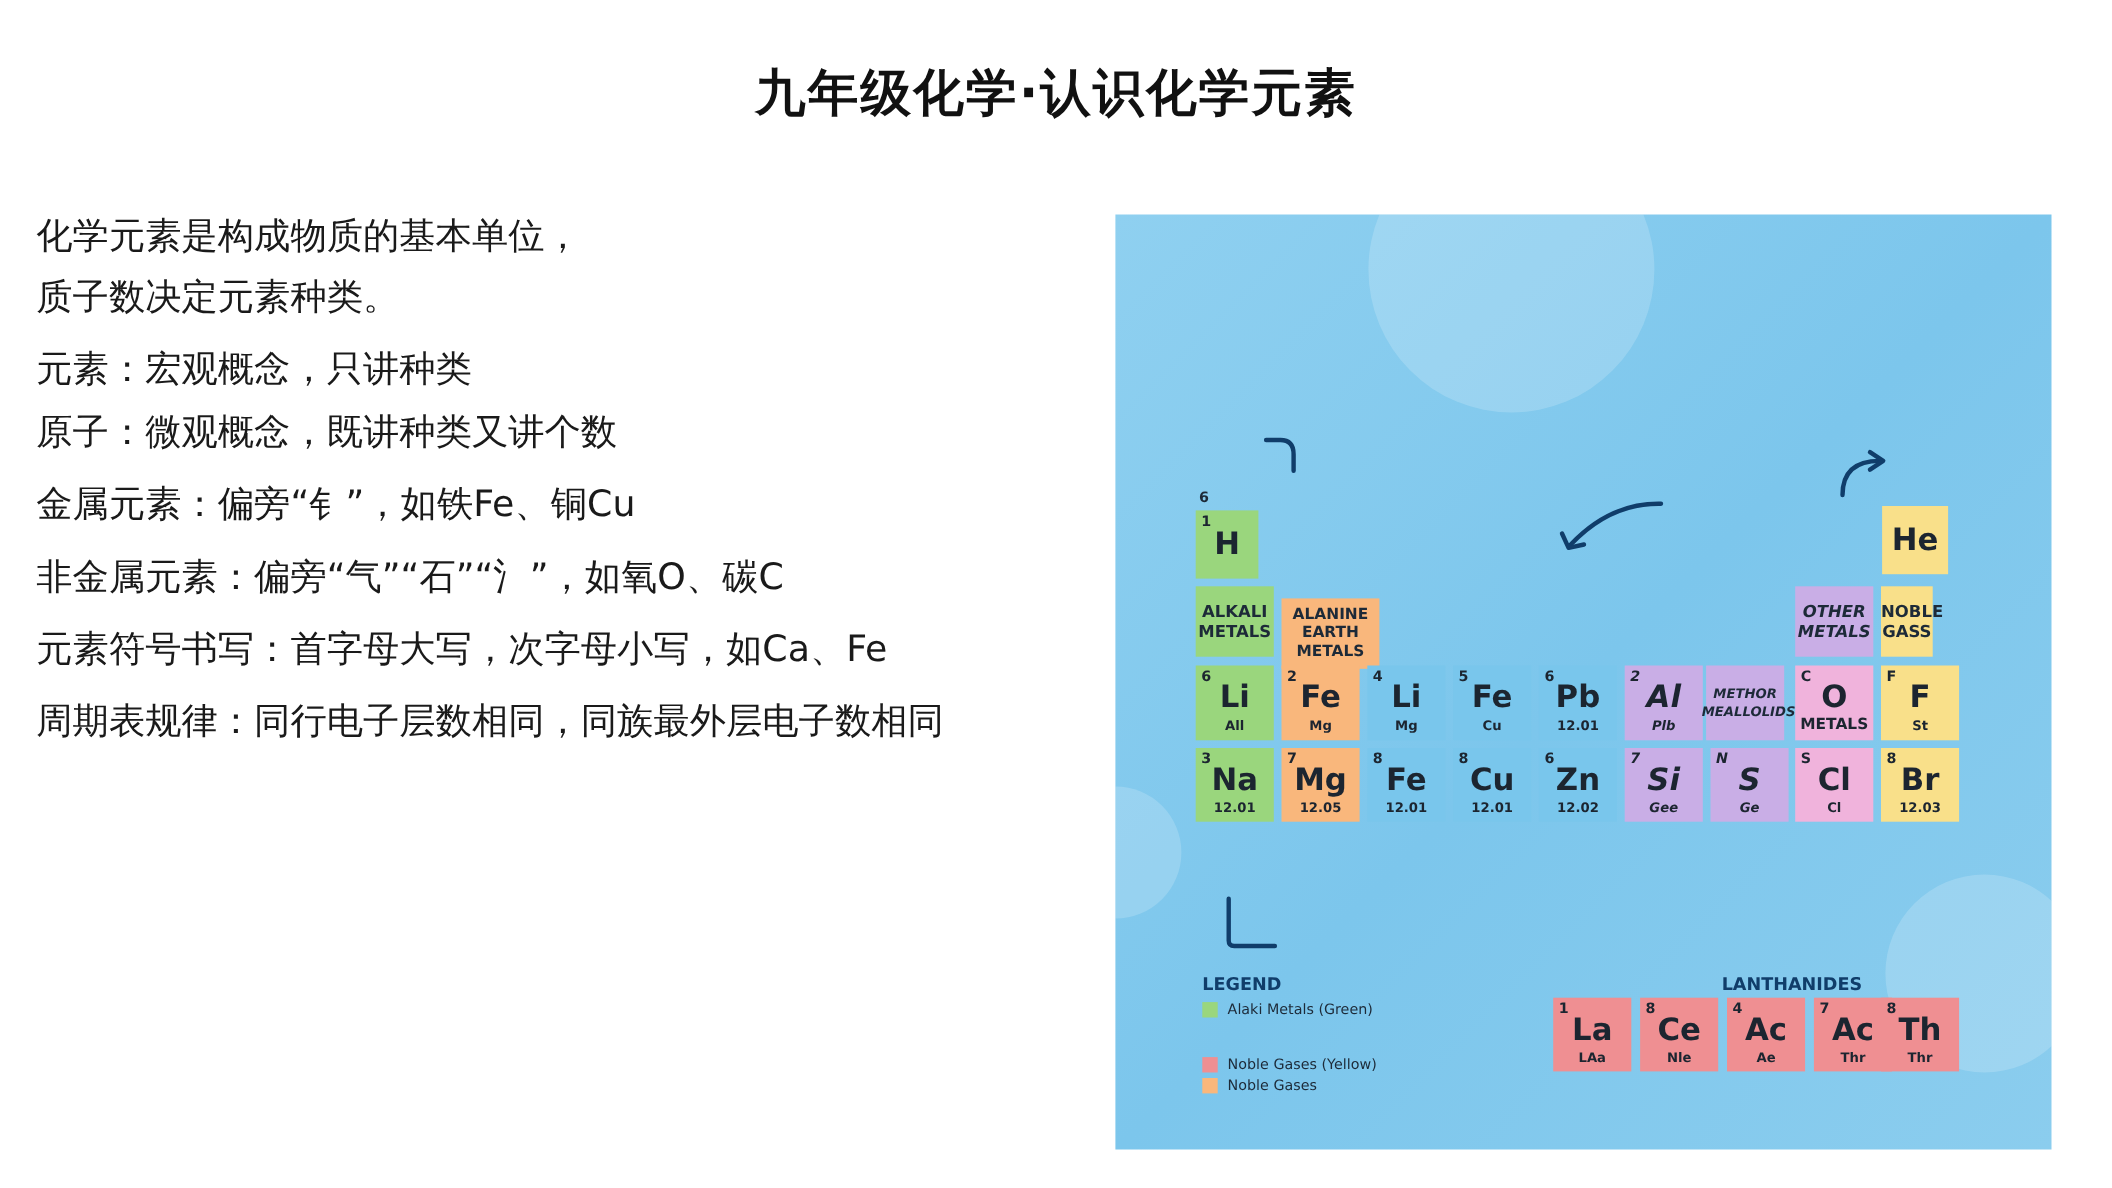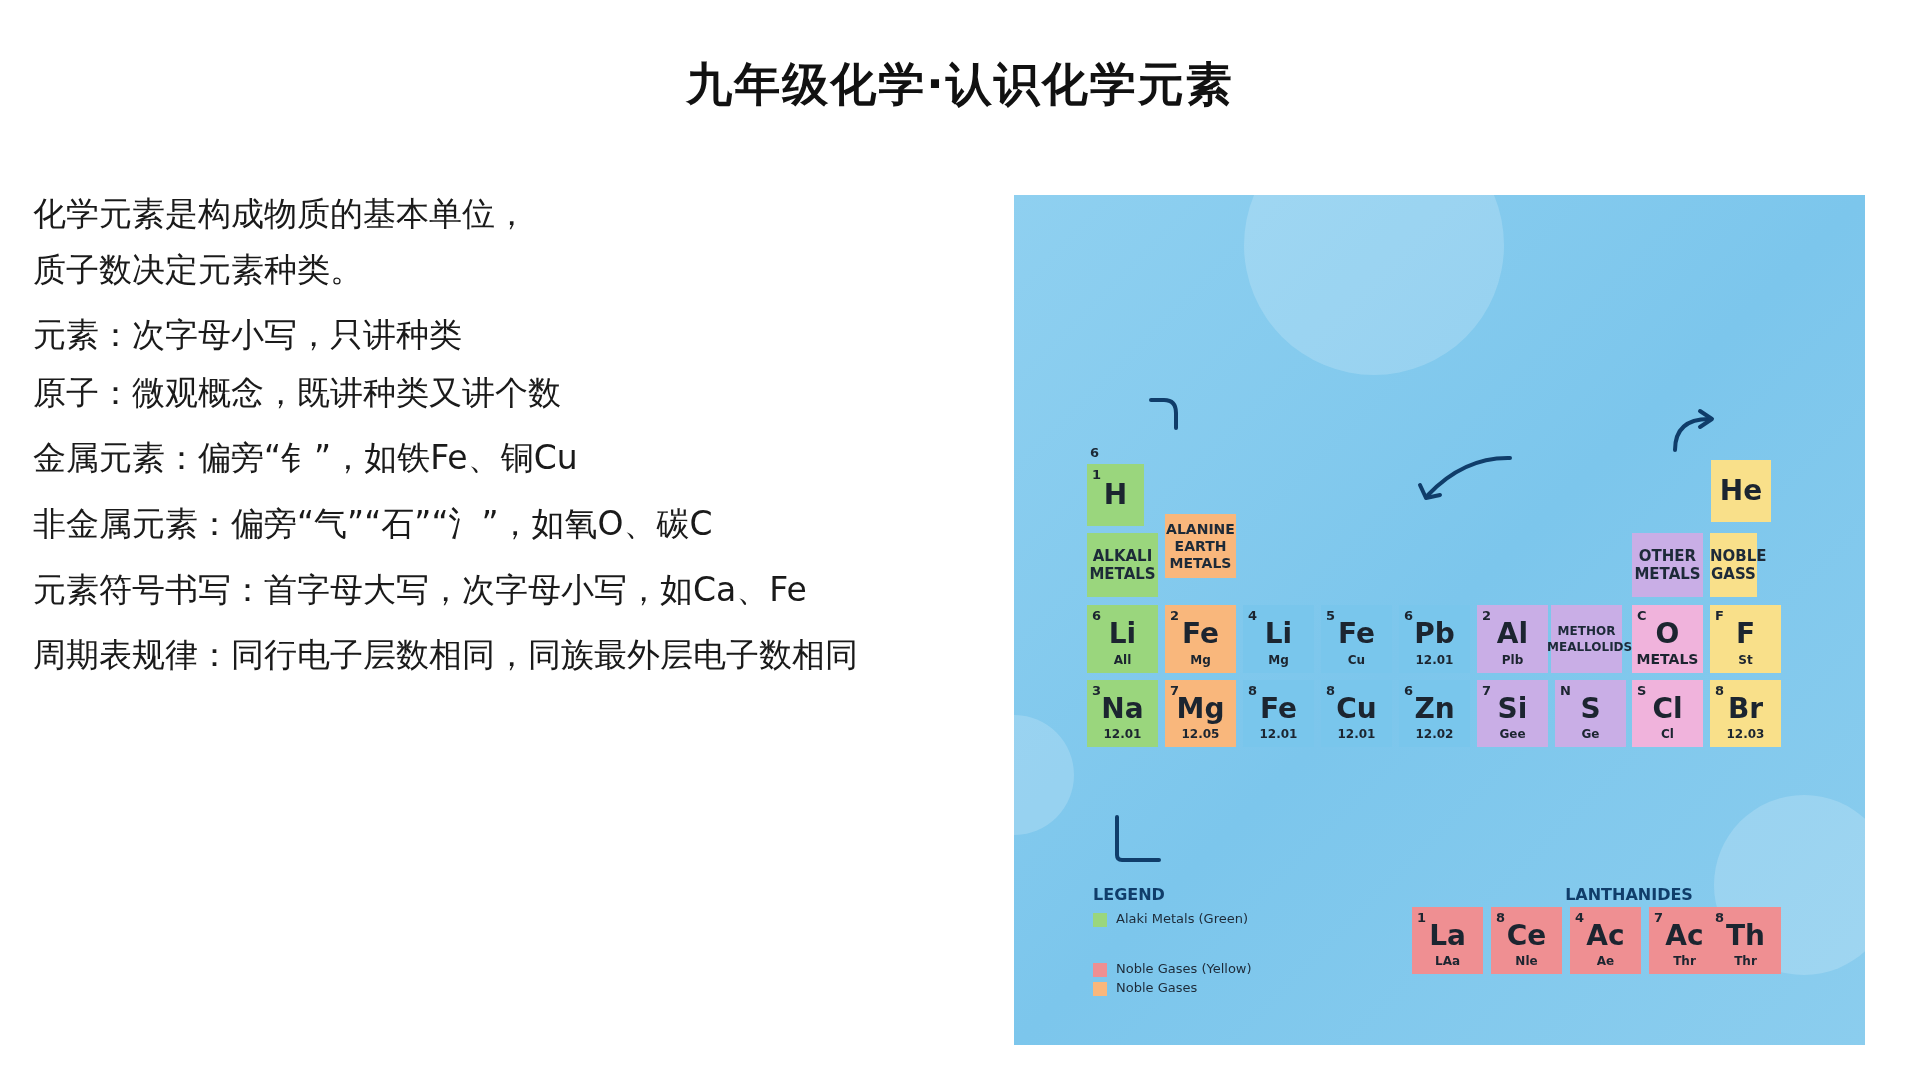--- a/index.html
+++ b/index.html
@@ -25,42 +25,42 @@
 
   .cell { position:absolute; box-sizing:border-box; text-align:center; color:#1c2530; }
   .cell .num { position:absolute; left:5px; top:3px; font-size:13px; font-weight:bold; }
   .cell .sym { position:absolute; left:0; right:0; top:12px; font-size:28px; font-weight:bold; }
   .cell .sub { position:absolute; left:0; right:0; bottom:6px; font-size:12px; font-weight:bold; }
   .cell .lbl { position:absolute; left:0; right:0; top:50%; transform:translateY(-50%);
                font-size:15px; font-weight:bold; line-height:18px; color:#1d2a38; }
   .green { background:#9ad67d; }
   .orange { background:#f9b77c; }
   .blue { background:#79c6ec; }
-  .purple { background:#c9aee6; }
+  .purple { background:#c9aee6;font-style:italic; }
   .pink { background:#f0b3dc; }
   .yellow { background:#f9e08a; }
   .red { background:#ef8f92; }
 
   .tm-bar { position:absolute; background:#79c6ec; text-align:center; font-weight:bold;
             font-size:20px; color:#103d6a; }
   .legend-title, .lan-title { position:absolute; font-weight:bold; font-size:16px; color:#103d6a; }
   .legend-item { position:absolute; font-size:13px; color:#1d2a38; white-space:nowrap;text-align:center; }
   .legend-item .sw { display:inline-block; width:14px; height:14px; vertical-align:middle; margin-right:9px; }
   .tiny { position:absolute; font-size:13px; font-weight:bold; color:#1d2a38; }
   svg.arrows { position:absolute; left:0; top:0; }
 </style>
 </head>
 <body>
 
 <div class="page-title">九年级化学·认识化学元素</div>
 
 <div class="notes">
   <div class="note" style="top:194px">化学元素是构成物质的基本单位，</div>
   <div class="note" style="top:250px">质子数决定元素种类。</div>
-  <div class="note" style="top:315px">元素：次字母小写，只讲种类</div>
+  <div class="note" style="top:315px">元素：宏观概念，只讲种类</div>
   <div class="note" style="top:373px">原子：微观概念，既讲种类又讲个数</div>
   <div class="note" style="top:438px">金属元素：偏旁“钅”，如铁Fe、铜Cu</div>
   <div class="note" style="top:504px">非金属元素：偏旁“气”“石”“氵”，如氧O、碳C</div>
   <div class="note" style="top:570px">元素符号书写：首字母大写，次字母小写，如Ca、Fe</div>
   <div class="note" style="top:635px">周期表规律：同行电子层数相同，同族最外层电子数相同</div>
 </div>
 
 <div class="figure">
   <div class="bubble" style="left:230px;top:-80px;width:260px;height:260px;"></div>
   <div class="bubble" style="left:700px;top:600px;width:180px;height:180px;"></div>
@@ -84,21 +84,21 @@
   </div>
 
   <div class="cell yellow" style="left:697px;top:265px;width:60px;height:62px">
     <span class="sym" style="top:14px">He</span>
   </div>
 
   <div class="cell green" style="left:73px;top:338px;width:71px;height:64px">
     <span class="lbl" style="white-space:pre-line">ALKALI
 METALS</span>
   </div>
-  <div class="cell orange" style="left:151px;top:319px;width:71px;height:64px">
+  <div class="cell orange" style="left:151px;top:349px;width:89px;height:64px">
     <span class="lbl" style="white-space:pre-line;font-size:14px;line-height:17px">ALANINE
 EARTH
 METALS</span>
   </div>
   <div class="cell purple" style="left:618px;top:338px;width:71px;height:64px">
     <span class="lbl" style="white-space:pre-line">OTHER
 METALS</span>
   </div>
   <div class="cell yellow" style="left:696px;top:338px;width:47px;height:64px">
     <span class="lbl" style="white-space:pre-line">NOBLE

